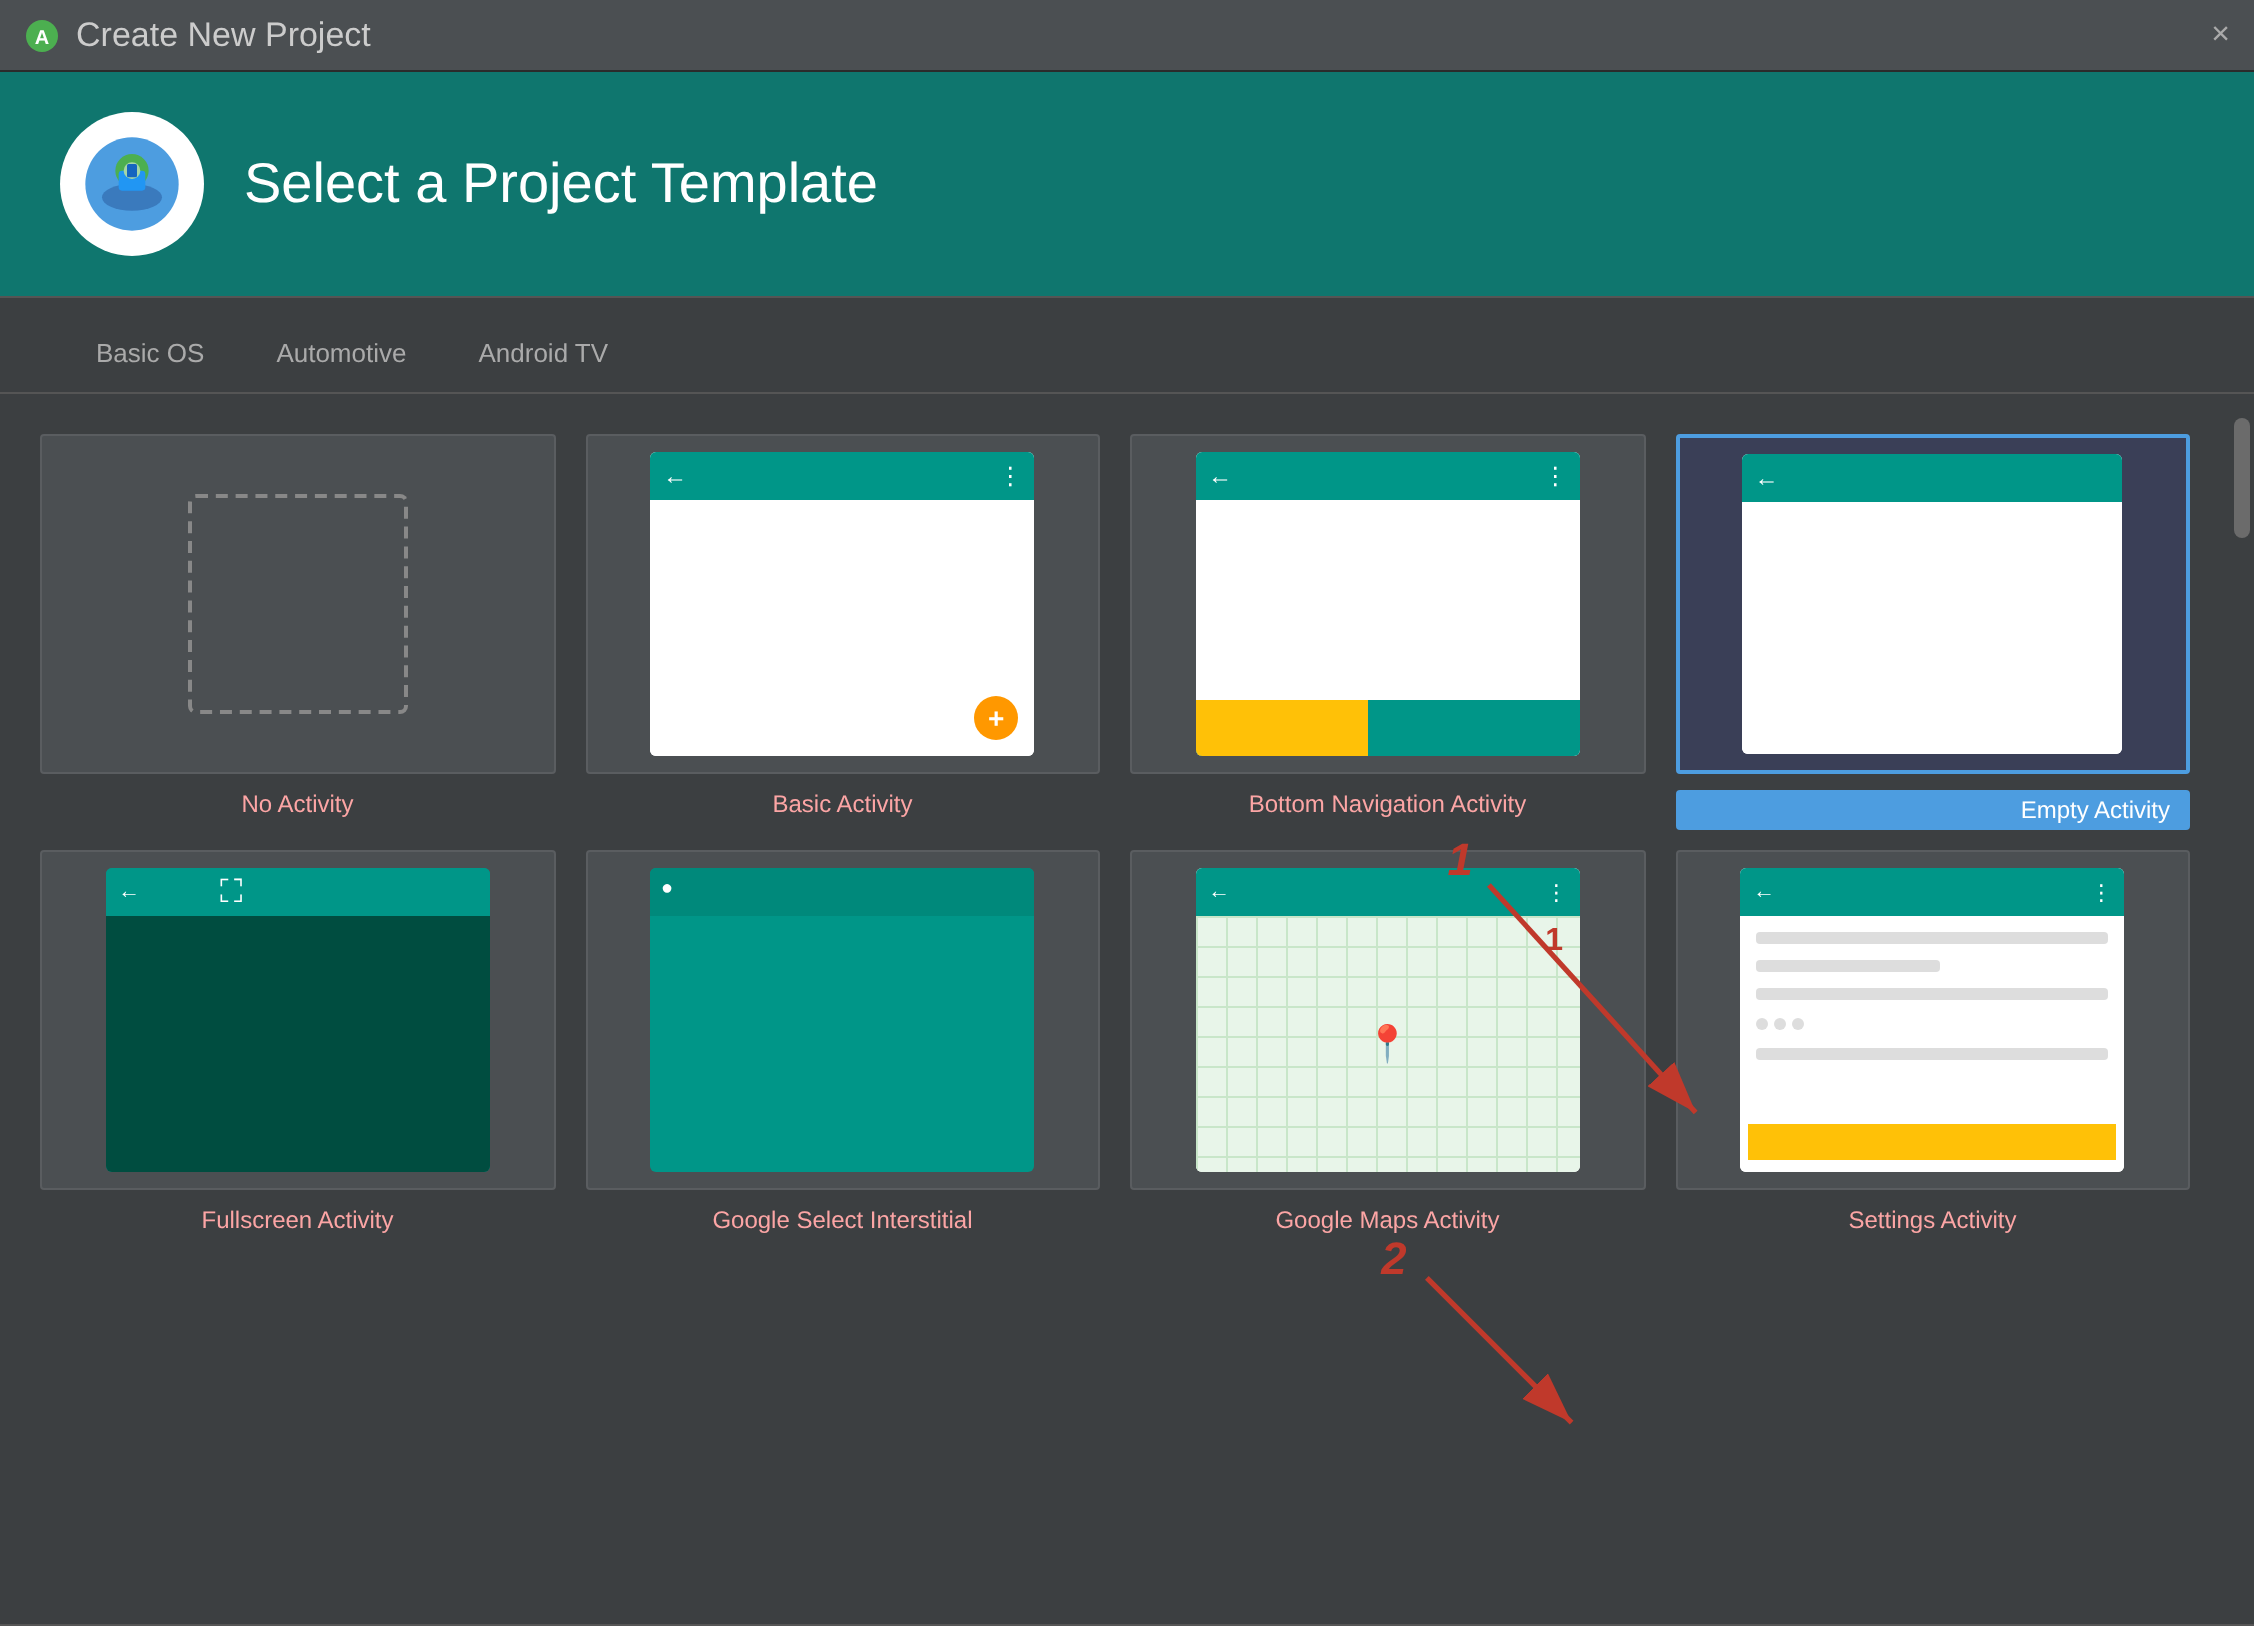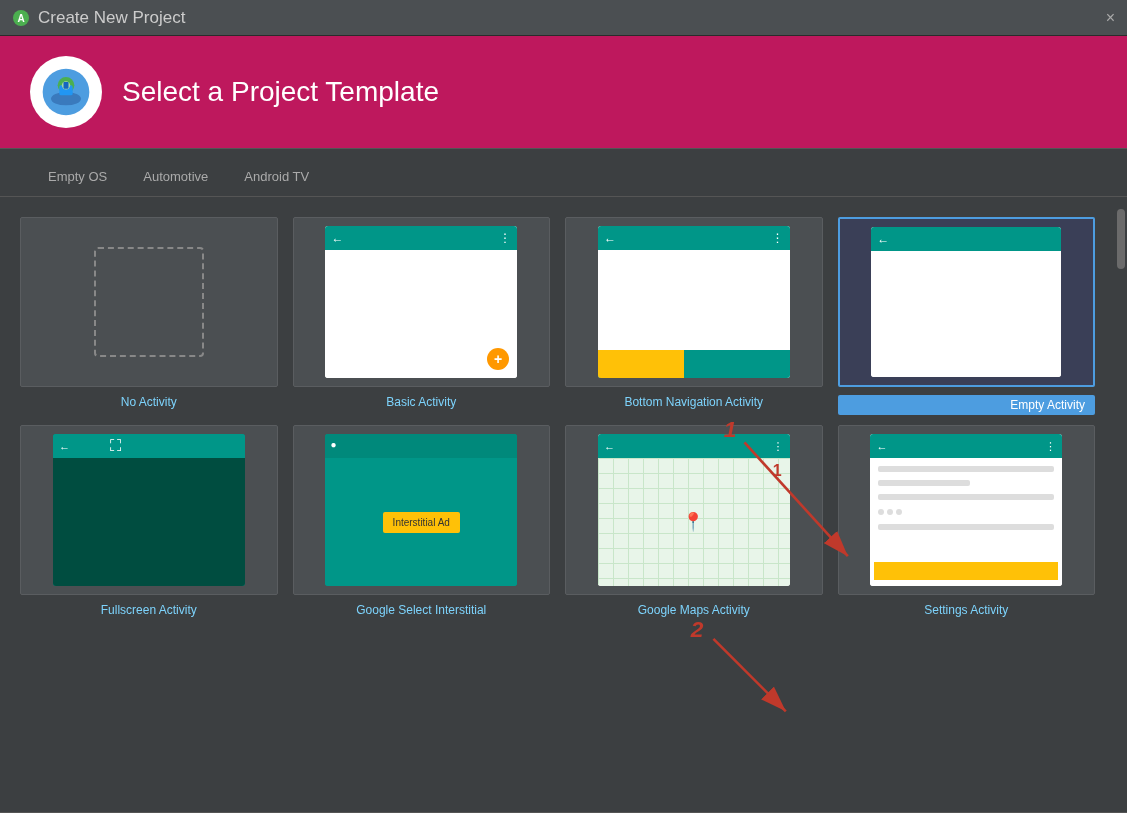--- a/index.html
+++ b/index.html
@@ -36,21 +36,21 @@
       color: #cccccc;
     }
     .close-btn {
       font-size: 16px;
       color: #aaa;
       cursor: pointer;
       line-height: 1;
     }
     
     .header {
-      background: #be185d;
+      background: #0f766e;
       padding: 20px 30px 20px 30px;
       display: flex;
       align-items: center;
       gap: 20px;
       border-bottom: 1px solid #555;
     }
     .header-logo {
       width: 72px;
       height: 72px;
       background: white;
@@ -144,21 +144,21 @@
       position: relative;
       overflow: hidden;
     }
     .template-preview.selected {
       border: 2px solid #4d9de0;
       background: #3a3f57;
     }
     .template-label {
       margin-top: 8px;
       font-size: 12px;
-      color: #7dd3fc;
+      color: #fca5a5;
       text-align: center;
     }
     .template-label.selected {
       background: #4d9de0;
       color: white;
       padding: 3px 10px;
       border-radius: 2px;
       width: 100%;
       text-align: right;
     }
@@ -425,21 +425,21 @@
       <circle cx="30" cy="22" r="5" fill="#A5D6A7"></circle>
       <rect x="27" y="18" width="6" height="8" rx="1" fill="#1565C0"></rect>
     </svg>
   </div>
   <h1 class="header-title">Select a Project Template</h1>
 </div>
 
 <div class="main">
 
   <div class="tabs">
-    <div class="tab">Empty OS</div>
+    <div class="tab">Basic OS</div>
     <div class="tab">Automotive</div>
     <div class="tab">Android TV</div>
   </div>
 
   <div class="template-area" style="position:relative;">
     <div class="template-grid">
 
       <div class="template-card">
         <div class="template-preview">
           <div class="no-activity-box"></div>
@@ -501,23 +501,20 @@
           </div>
         </div>
         <div class="template-label">Fullscreen Activity</div>
       </div>
 
       <div class="template-card">
         <div class="template-preview">
           <div class="interstitial-card">
             <div class="interstitial-toolbar">
               <span style="color:white;font-size:10px;padding:0 5px;">●</span>
-            </div>
-            <div class="interstitial-body">
-              <div class="interstitial-ad-banner">Interstitial Ad</div>
             </div>
           </div>
         </div>
         <div class="template-label">Google Select Interstitial</div>
       </div>
 
       <div class="template-card">
         <div class="template-preview">
           <div class="map-card">
             <div class="map-toolbar">

